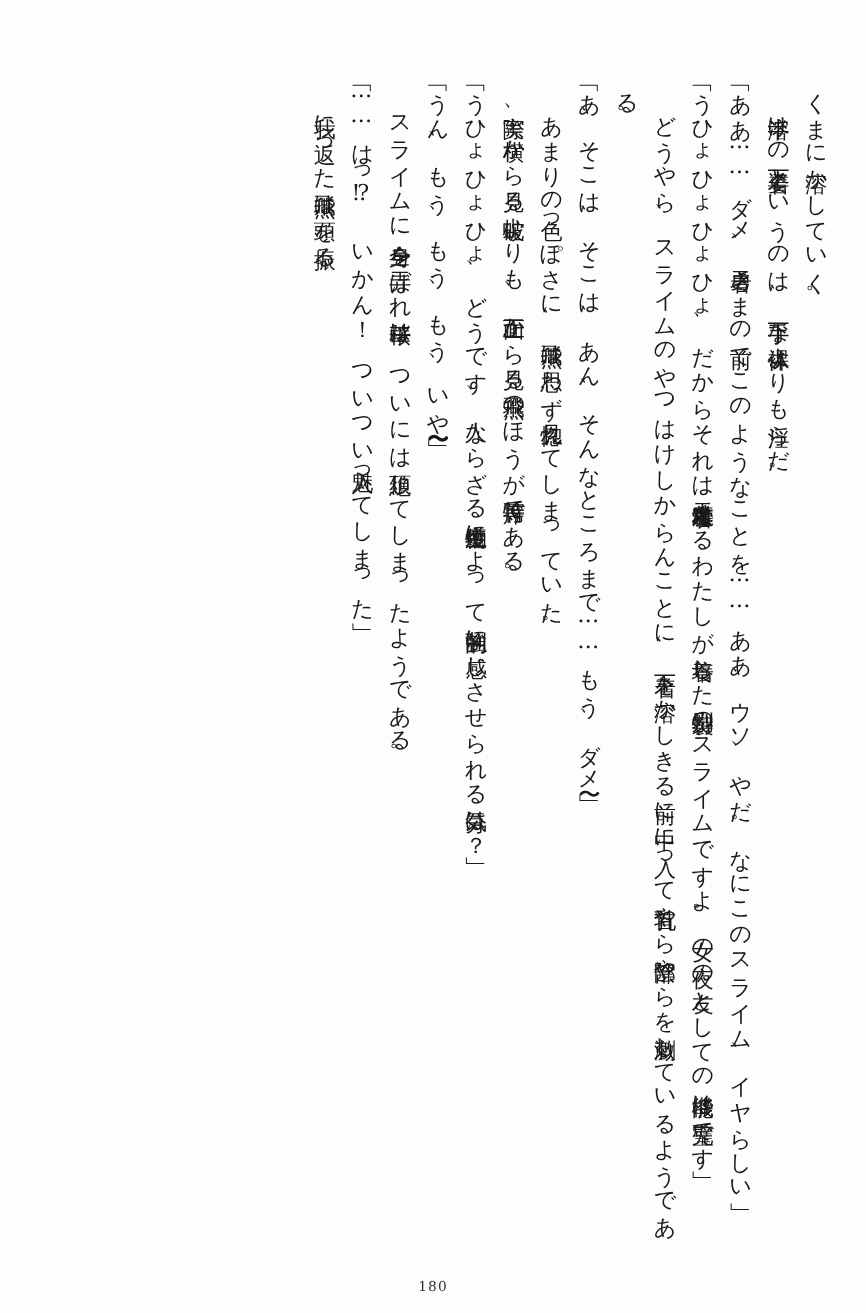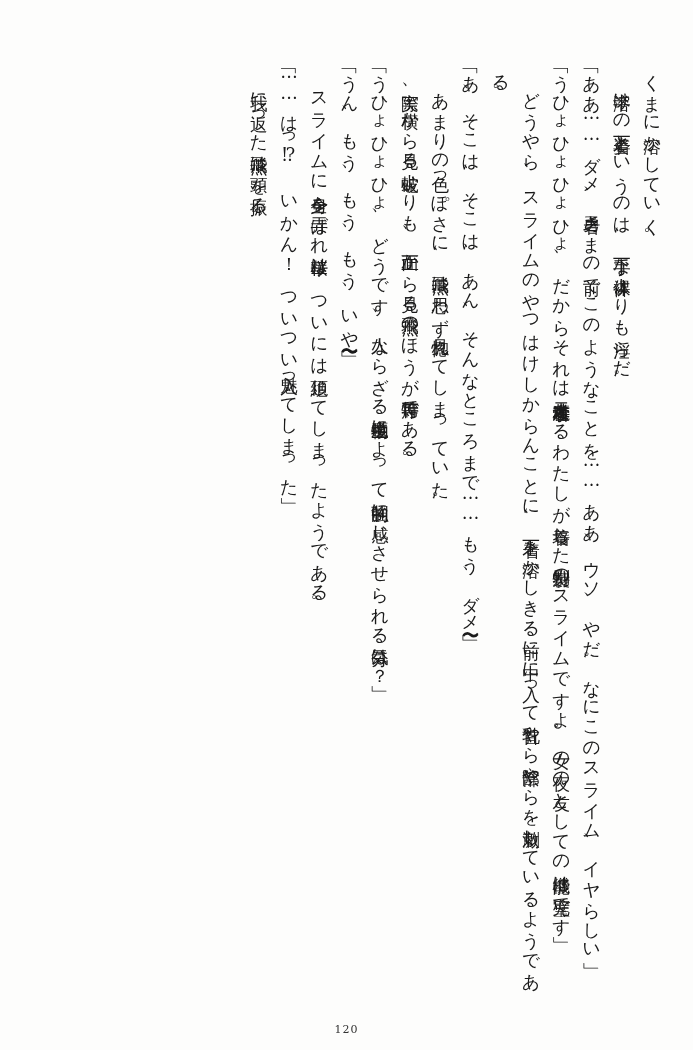--- a/index.html
+++ b/index.html
@@ -68,15 +68,15 @@
     <p class="para">「あ、そこは、そこは、あん、そんなところまで……もう、ダメ〜〜」</p>
     <p class="para">　あまりの色っぽさに、飛燕は思わず見惚れてしまっていた。</p>
     <p class="para">　実際、横から見る蛇破よりも、正面から見る飛燕のほうが特等席である。</p>
     <p class="para">「うひょひょひょ、どうです、人ならざる魔道生物によって強制的に感じさせられる気分は？」</p>
     <p class="para">「うん、もう、もう、もう、いや〜〜〜」</p>
     <p class="para">　スライムに全身を弄ばれ桜華は、ついには絶頂してしまったようである。</p>
     <p class="para">「……はっ⁉　いかん！　ついつい魅入ってしまった」</p>
     <p class="para">　我に返った飛燕は頭を振る。</p>
   </div>
 
-  <div id="page-number">120</div>
+  <div id="page-number">180</div>
 
 </div>
 
 </body></html>

